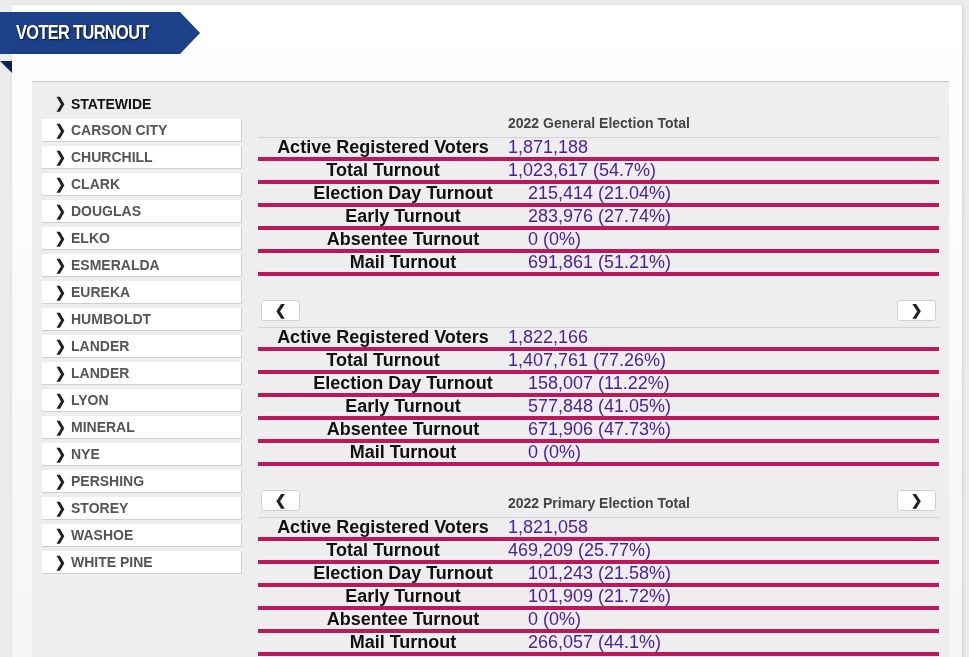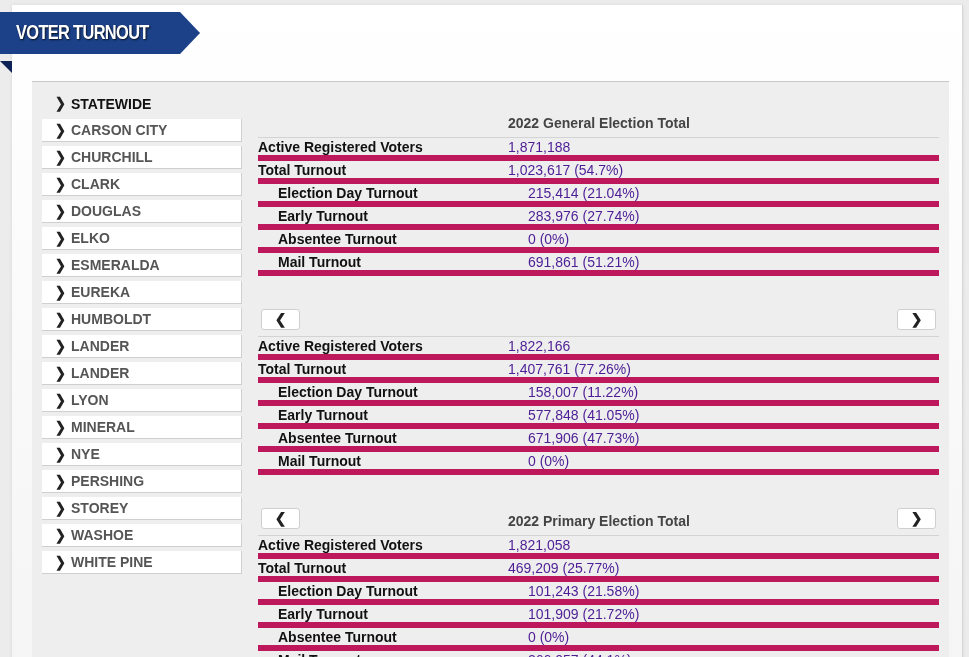--- a/index.html
+++ b/index.html
@@ -36,37 +36,37 @@
   .sidebar { position: absolute; left: 10px; top: 10px; width: 200px; }
   .side-item {
     height: 23px; margin-bottom: 4px; background: #fff;
     border-bottom: 1px solid #cfcfcf; border-right: 1px solid #cfcfcf;
     display: flex; align-items: center; padding-left: 13px;
     font-weight: bold; font-size: 14px; color: #555; cursor: pointer;
   }
   .side-item.active { background: transparent; border: none; color: #111; }
   .chev { display: inline-block; width: 12px; font-size: 13px; color: #222; margin-right: 4px; transform: scaleY(1.1); }
   .content { position: absolute; left: 226px; top: 28px; width: 681px; }
-  .section { position: relative; margin-bottom: 13px; }
+  .section { position: relative; margin-bottom: 4px; }
   .sec-head {
     height: 28px; position: relative; border-bottom: 1px solid #d3d3d3;
   }
   .sec-title {
     position: absolute; left: 250px; top: 5px; font-weight: bold; font-size: 14px; color: #444;
   }
   .nav-btn {
     position: absolute; top: 0; width: 39px; height: 21px; background: #fff;
     border: 1px solid #cfcfcf; border-radius: 3px; text-align: center;
     font-weight: bold; font-size: 14px; line-height: 19px; color: #222; cursor: pointer;
   }
   .nav-prev { left: 3px; }
   .nav-next { left: 639px; }
   .row {
-    height: 23px; border-bottom: 6px solid #be185d; display: flex; align-items: center;
-    font-size: 14px; color: #111;
+    height: 23px; border-bottom: 4px solid #be185d; display: flex; align-items: center;
+    font-size: 18px; color: #111; text-align: center;
   }
   .row .lbl { font-weight: bold; width: 250px; }
   .row.sub .lbl { padding-left: 20px; width: 270px; }
   .row .val { color: #4c1d95; }
   .gap { height: 20px; }
 </style>
 </head>
 <body>
 
 <div class="frame"></div>

